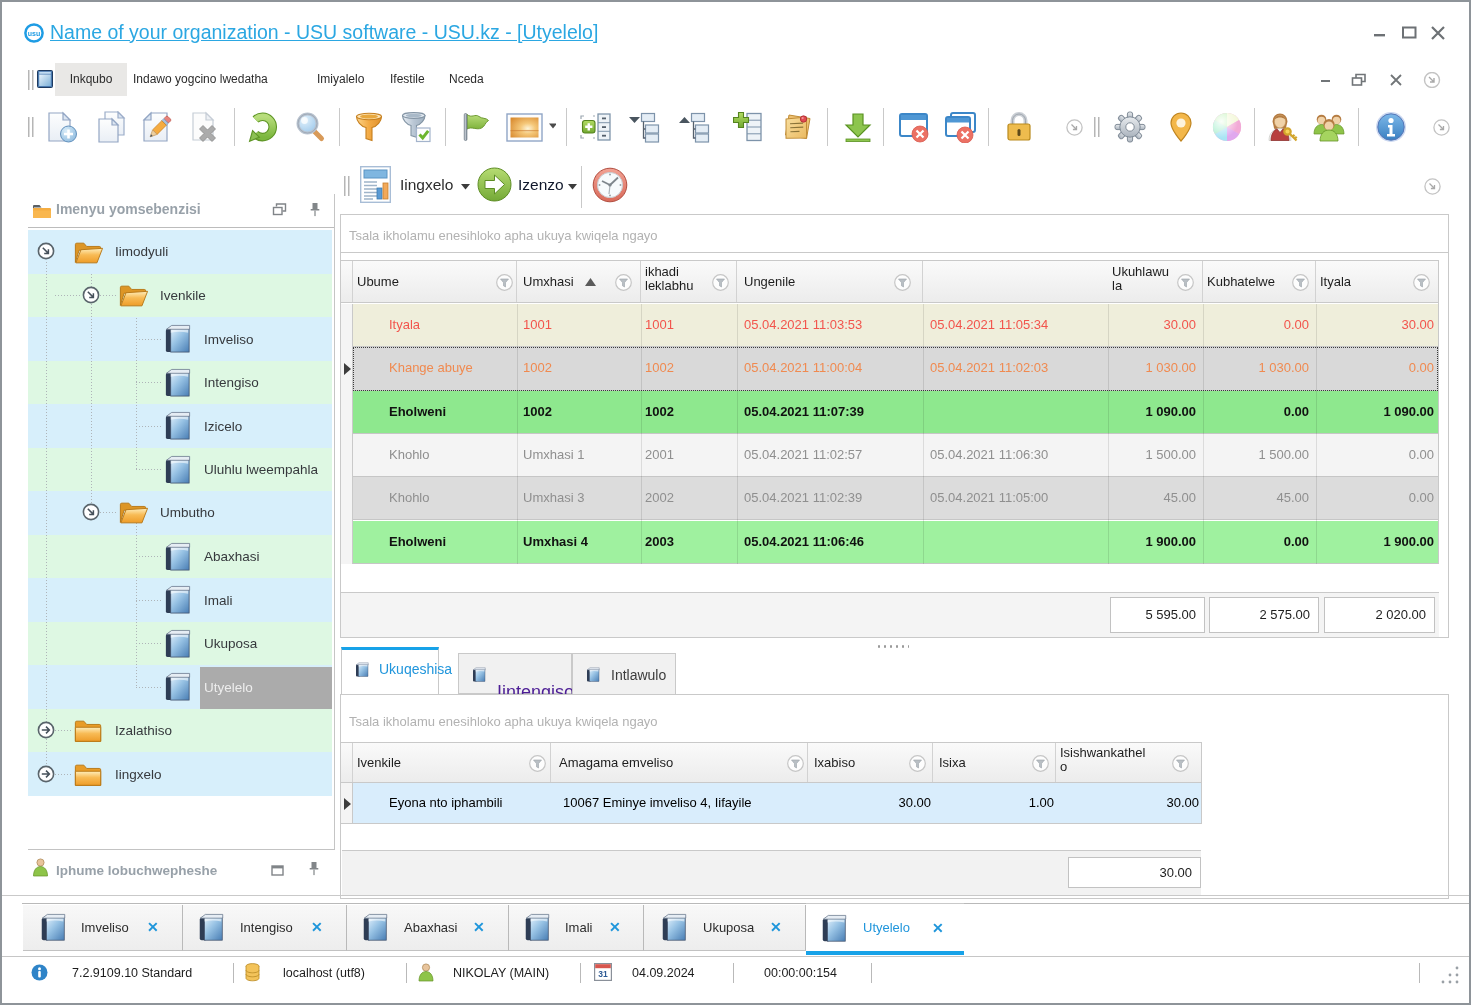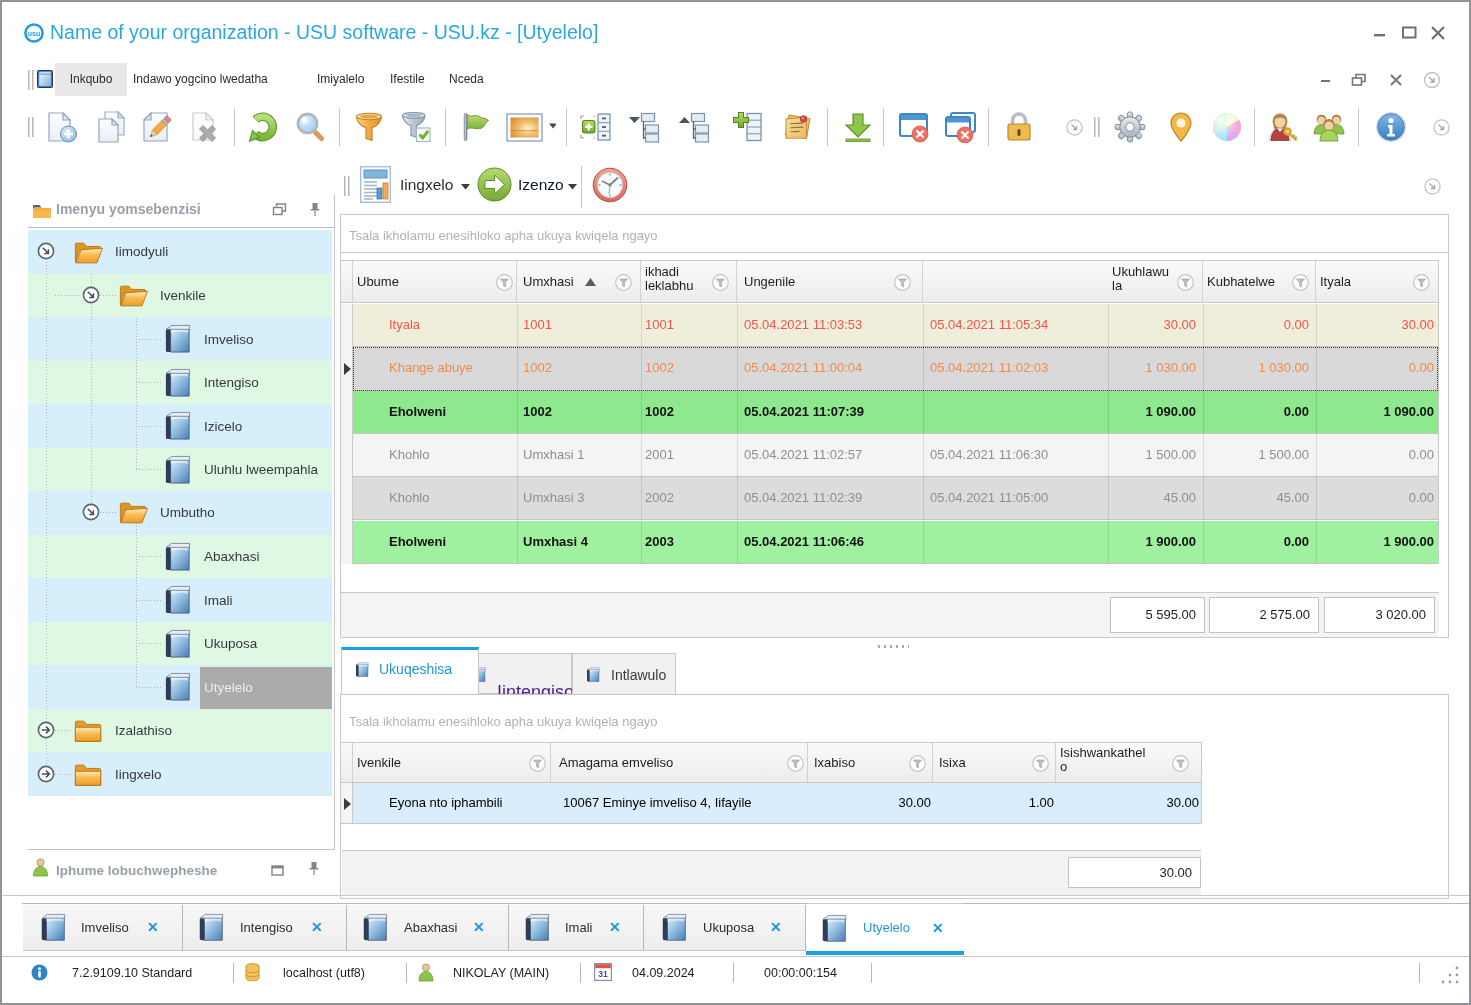--- a/index.html
+++ b/index.html
@@ -4,21 +4,21 @@
 <style>
 * { margin:0; padding:0; box-sizing:border-box; }
 html,body { width:1471px; height:1005px; background:#fff; overflow:hidden;
   font-family:"Liberation Sans", sans-serif; }
 #win { position:absolute; left:0; top:0; width:1471px; height:1005px;
   background:#fff; border:2px solid #8e9499; }
 .abs { position:absolute; }
 .ico { position:absolute; }
 svg { display:block; }
 
-#title { position:absolute; left:50px; top:21px; font-size:19.5px; color:#2ba7e2; }
+#title { position:absolute; left:50px; top:21px; font-size:19.5px; color:#2ba7e2;text-decoration:underline; }
 
 .menu-item { position:absolute; top:63px; height:33px; line-height:33px;
   font-size:12px; color:#2b2b2b; }
 
 .tsep { position:absolute; top:108px; height:38px; width:1px; background:#c9c9c9; }
 
 #lpanel { position:absolute; left:28px; top:166px; width:307px; height:683px; background:#fff;margin-top:28px; }
 #lphead { position:absolute; left:0; top:0; width:306px; height:34px; border-bottom:1px solid #bcbcbc; }
 #lphead .t { position:absolute; left:28px; top:7px; font-size:14px; font-weight:bold; color:#98a1a9; }
 .trow { position:absolute; left:0; width:304px; height:43.5px; }
@@ -807,39 +807,39 @@
   <div class="abs" style="left:641px;top:304px;width:1px;height:260px;background:rgba(0,0,0,0.10)"></div>
   <div class="abs" style="left:737px;top:304px;width:1px;height:260px;background:rgba(0,0,0,0.10)"></div>
   <div class="abs" style="left:923px;top:304px;width:1px;height:260px;background:rgba(0,0,0,0.10)"></div>
   <div class="abs" style="left:1108px;top:304px;width:1px;height:260px;background:rgba(0,0,0,0.10)"></div>
   <div class="abs" style="left:1203px;top:304px;width:1px;height:260px;background:rgba(0,0,0,0.10)"></div>
   <div class="abs" style="left:1316px;top:304px;width:1px;height:260px;background:rgba(0,0,0,0.10)"></div>
 
   <div class="abs" style="left:341px;top:592px;width:1098px;height:46px;background:#f4f4f4;border-top:1px solid #c9c9c9;border-bottom:1px solid #c9c9c9"></div>
   <div class="fbox" style="left:1110px;top:597px;width:95px;height:36px;padding-right:8px">5 595.00</div>
   <div class="fbox" style="left:1209px;top:597px;width:110px;height:36px;padding-right:8px">2 575.00</div>
-  <div class="fbox" style="left:1324px;top:597px;width:111px;height:36px;padding-right:8px">3 020.00</div>
+  <div class="fbox" style="left:1324px;top:597px;width:111px;height:36px;padding-right:8px">2 020.00</div>
 
   <div class="abs" style="left:877px;top:645px;width:32px;height:3px;background-image:radial-gradient(circle 1px at 2px 1.5px,#9a9a9a 1px,transparent 1.5px);background-size:6px 3px"></div>
 </div>
 <div id="bottomgrid">
 
   <div class="abs" style="left:458px;top:653px;width:114px;height:41px;background:#f1f1f1;border:1px solid #c9c9c9">
     <svg class="abs" style="left:12px;top:12px" width="16" height="18" viewBox="0 0 32 34">
         <use href="#tbook"></use>
       </svg>
     <div class="abs" style="left:38px;top:28px;font-size:18px;color:#4c1d95">Iintengiso.</div>
   </div>
   <div class="abs" style="left:572px;top:653px;width:104px;height:55px;background:#f1f1f1;border:1px solid #c9c9c9">
     <svg class="abs" style="left:12px;top:12px" width="16" height="18" viewBox="0 0 32 34">
         <use href="#tbook"></use>
       </svg>
     <div class="abs" style="left:38px;top:13px;font-size:14px;color:#3c3c3c">Intlawulo</div>
   </div>
-  <div class="abs" style="left:341px;top:647px;width:138px;height:48px;background:#fff;border-top:3px solid #17a2e8;border-left:1px solid #c9c9c9;border-right:1px solid #c9c9c9">
+  <div class="abs" style="left:341px;top:647px;width:98px;height:48px;background:#fff;border-top:3px solid #17a2e8;border-left:1px solid #c9c9c9;border-right:1px solid #c9c9c9">
     <svg class="abs" style="left:12px;top:11px" width="16" height="18" viewBox="0 0 32 34">
         <use href="#tbook"></use>
       </svg>
     <div class="abs" style="left:37px;top:11px;font-size:14px;color:#2196dc">Ukuqeshisa</div>
   </div>
 
   <div class="abs" style="left:340px;top:694px;width:1109px;height:205px;border:1px solid #c9c9c9;background:#fff"></div>
   <div class="abs gb-text" style="left:349px;top:714px">Tsala ikholamu enesihloko apha ukuya kwiqela ngayo</div>
 
   <div class="abs" style="left:341px;top:742px;width:860px;height:41px;background:linear-gradient(#fafafa,#ececec);border-top:1px solid #c9c9c9;border-bottom:1px solid #c9c9c9">

